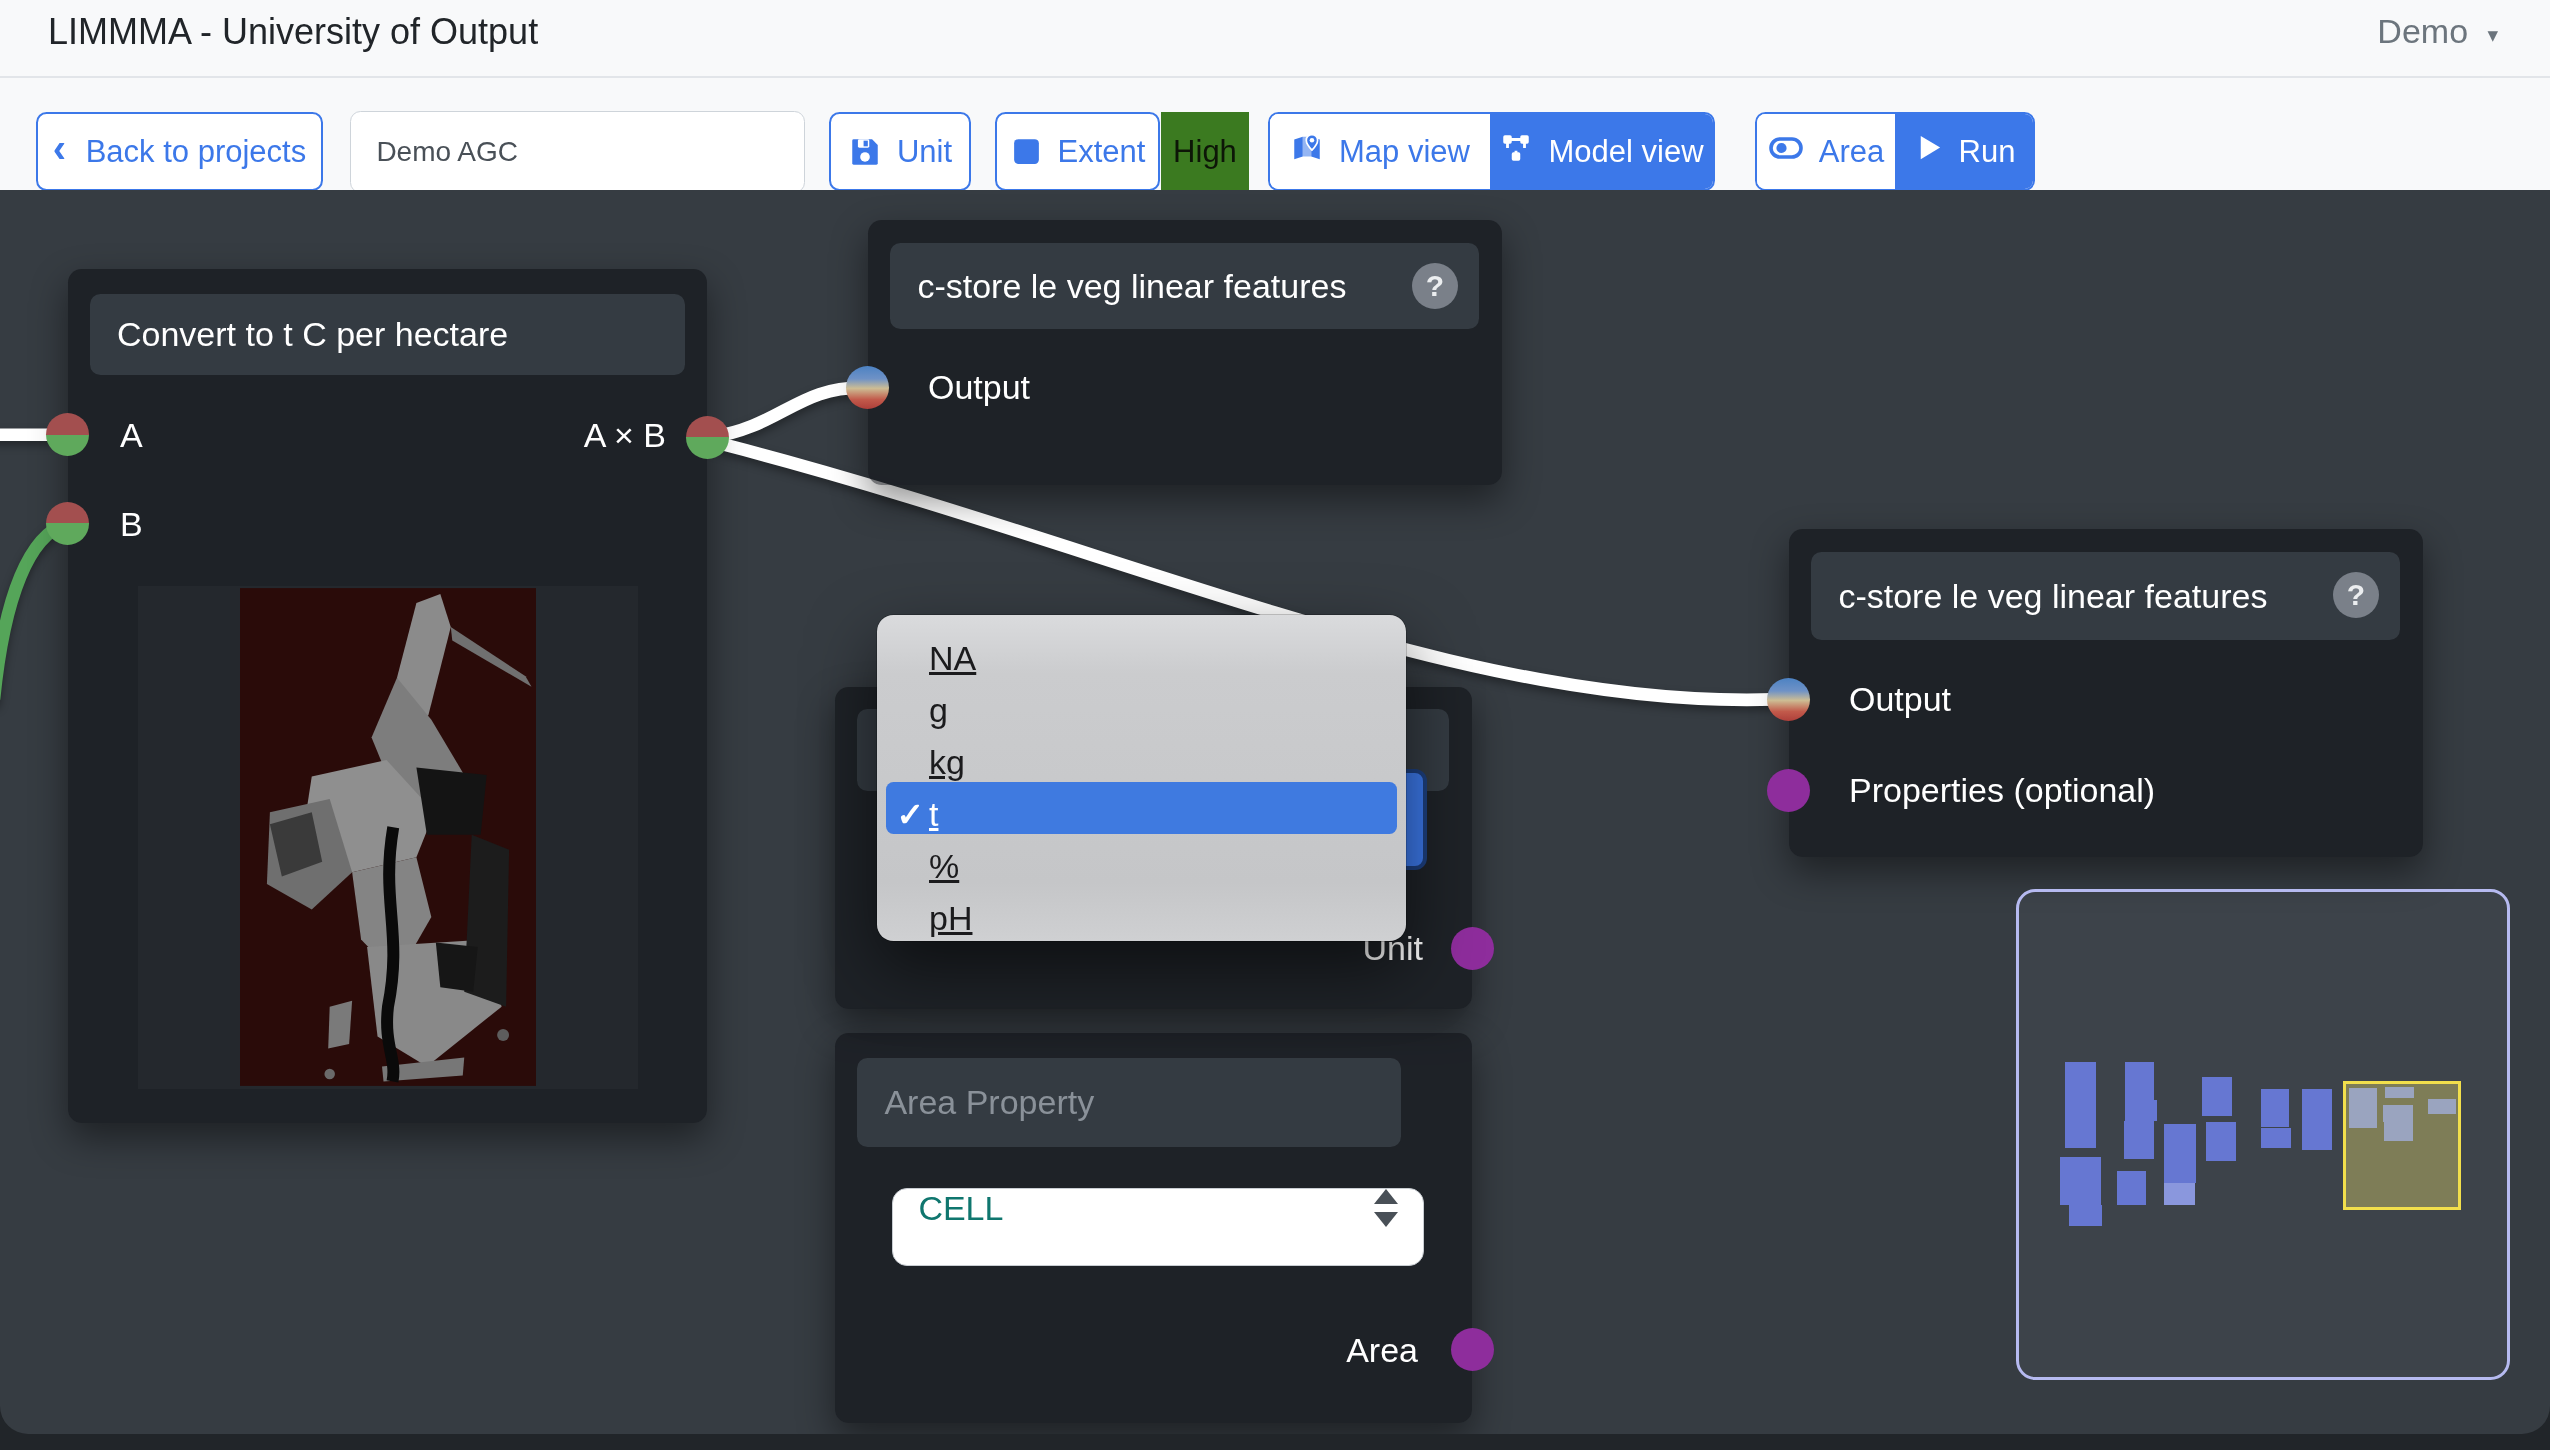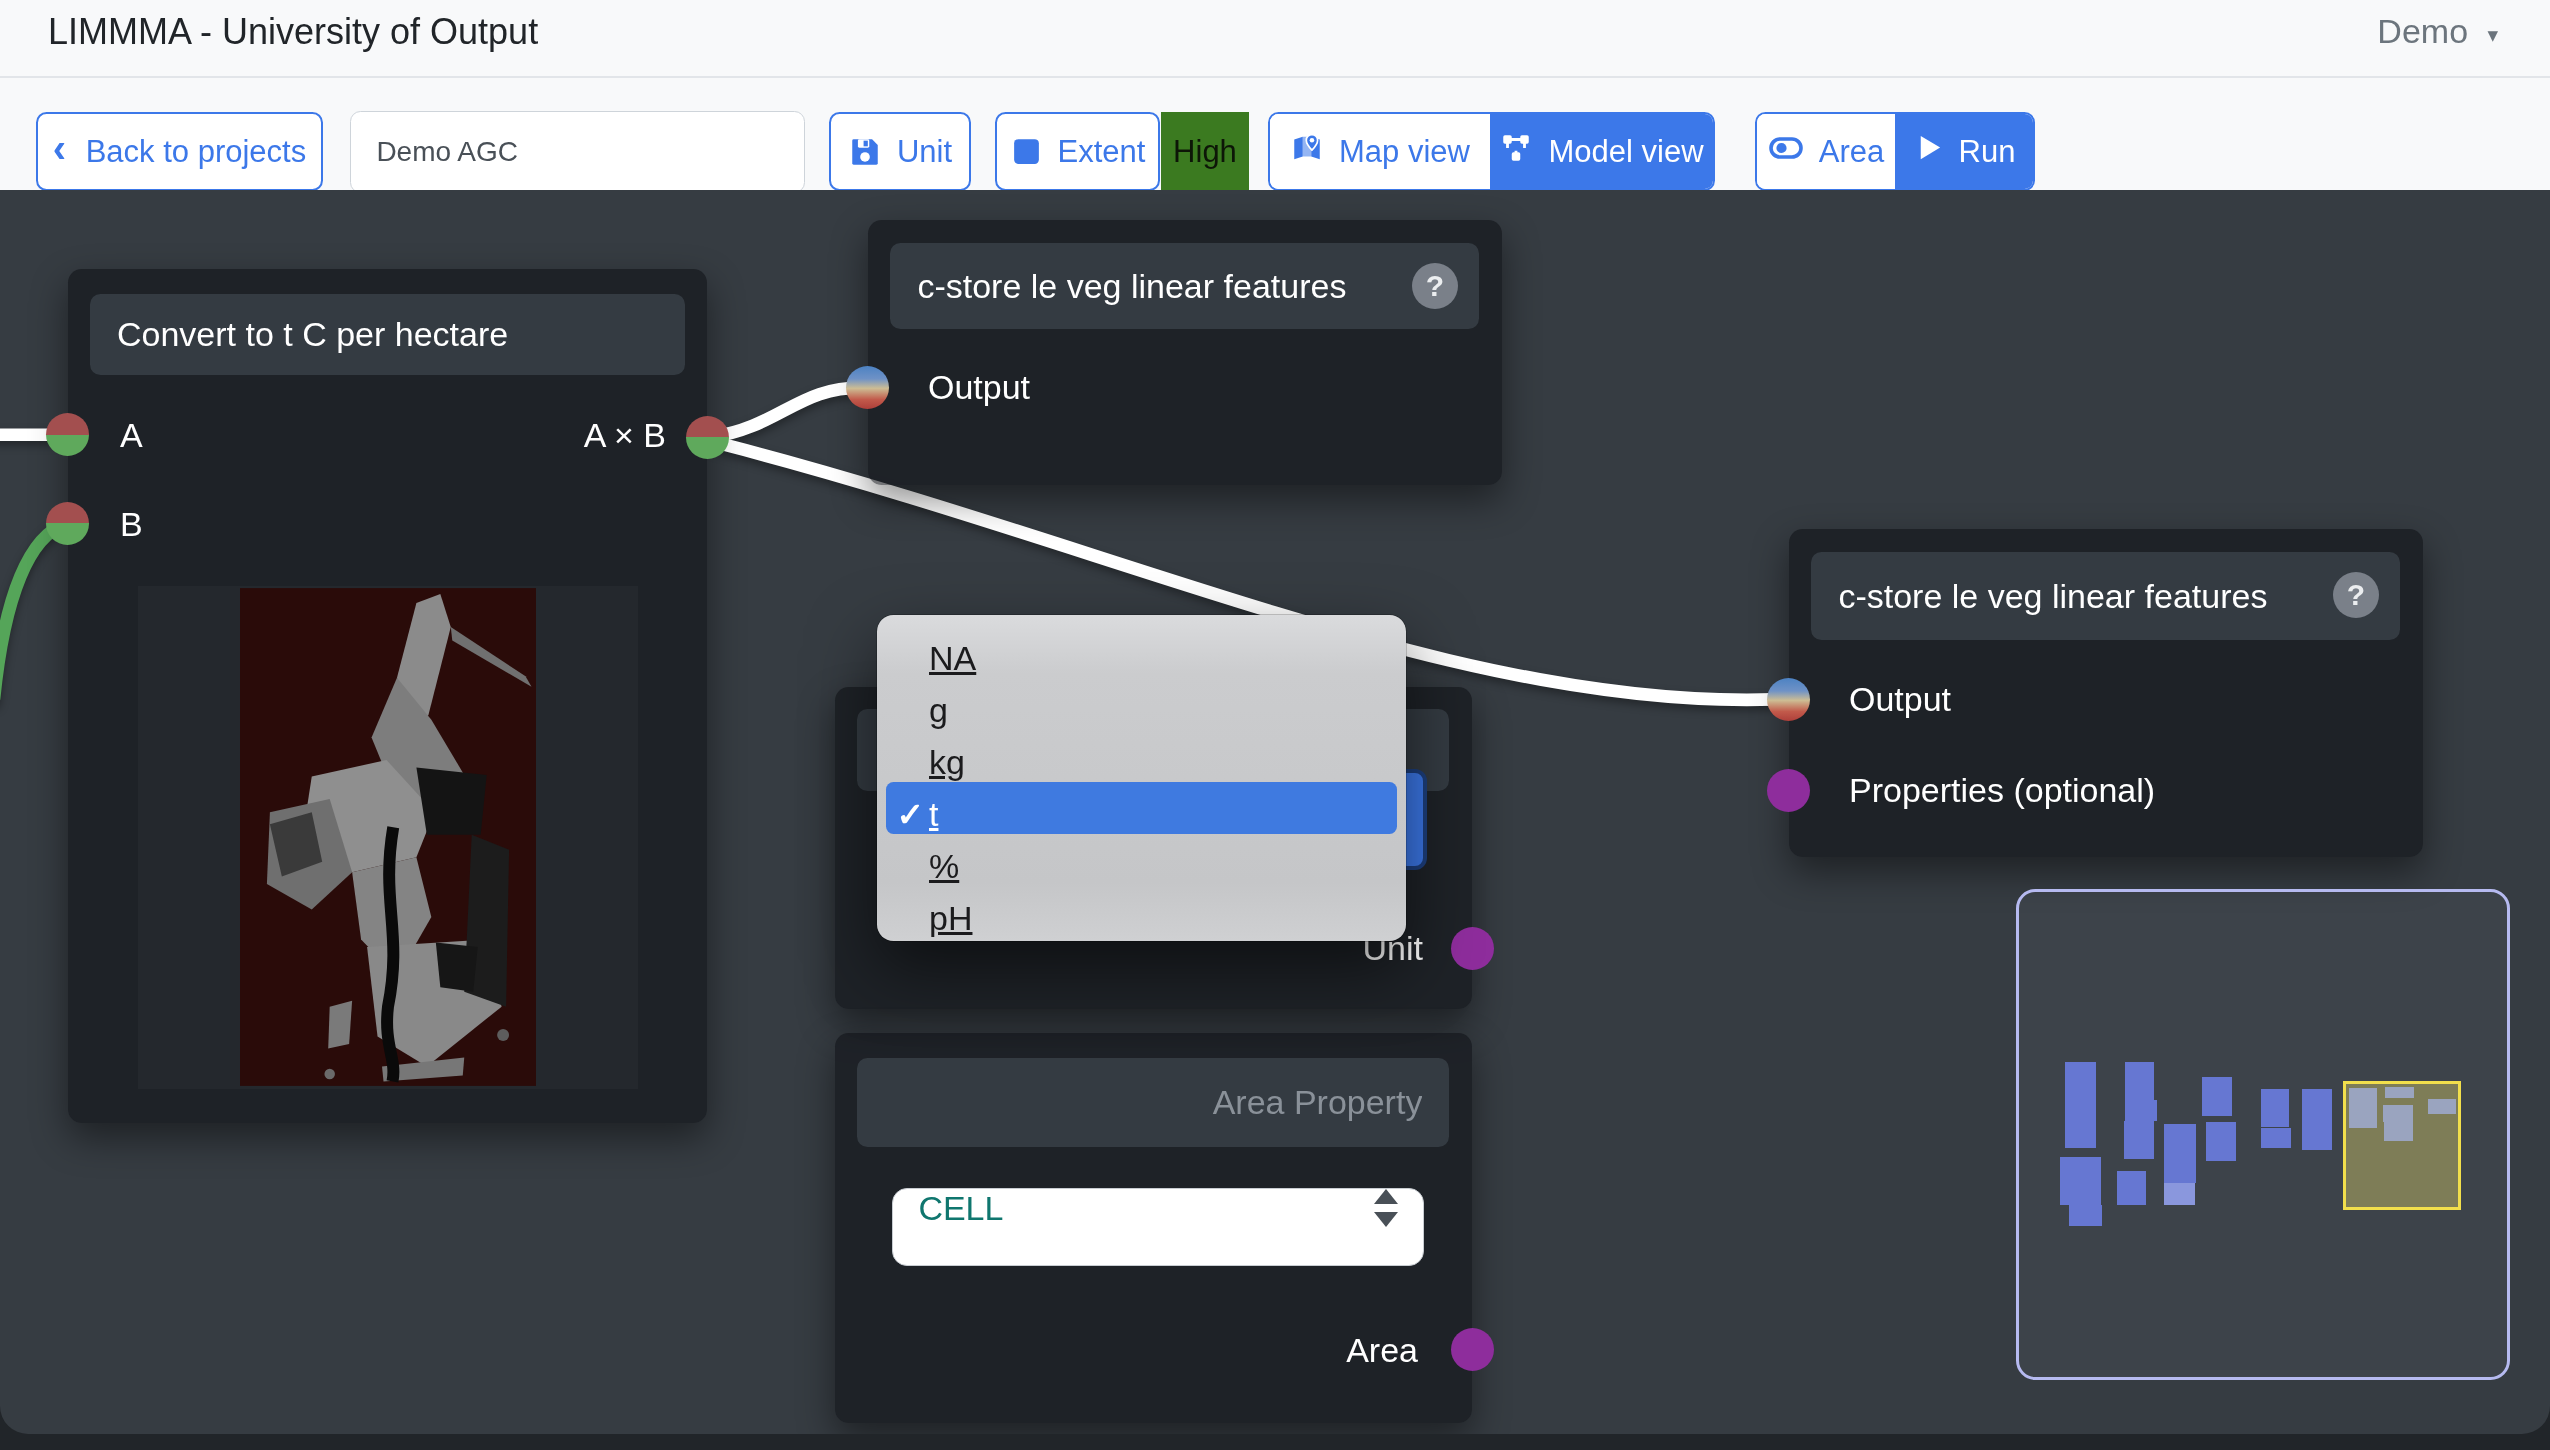--- a/index.html
+++ b/index.html
@@ -247,21 +247,21 @@
   </div>
 
   <div class="node" style="left:835px; top:497px; width:637px; height:322px;">
     <div class="node-title" style="left:22.4px; top:22.4px; width:592px; height:82px;"></div>
     <div class="unit-select" style="left:45px; top:82px; width:547px; height:101px;"></div>
     <div class="row-label right" style="right:49px; top:242px;">Unit</div>
     <div class="port purple" style="right:-22px; top:240px;"></div>
   </div>
 
   <div class="node" style="left:835px; top:843px; width:637px; height:390px;">
-    <input class="node-title" style="left: 22.4px; top: 25px; width: 592px; height: 89px; text-align: right;" placeholder="Area Property">
+    <input class="node-title" style="left: 22.4px; top: 25px; width: 544px; height: 89px;" placeholder="Area Property">
     <div class="white-select" style="left:57px; top:155px; width:532px; height:78px;">
       <span>CELL</span>
       <span class="arrows">
           <span class="up"></span>
           <span class="down"></span>
         </span>
     </div>
     <div class="row-label right" style="right:54px; top:298px;">Area</div>
     <div class="port purple" style="right:-22px; top:295px;"></div>
   </div>

